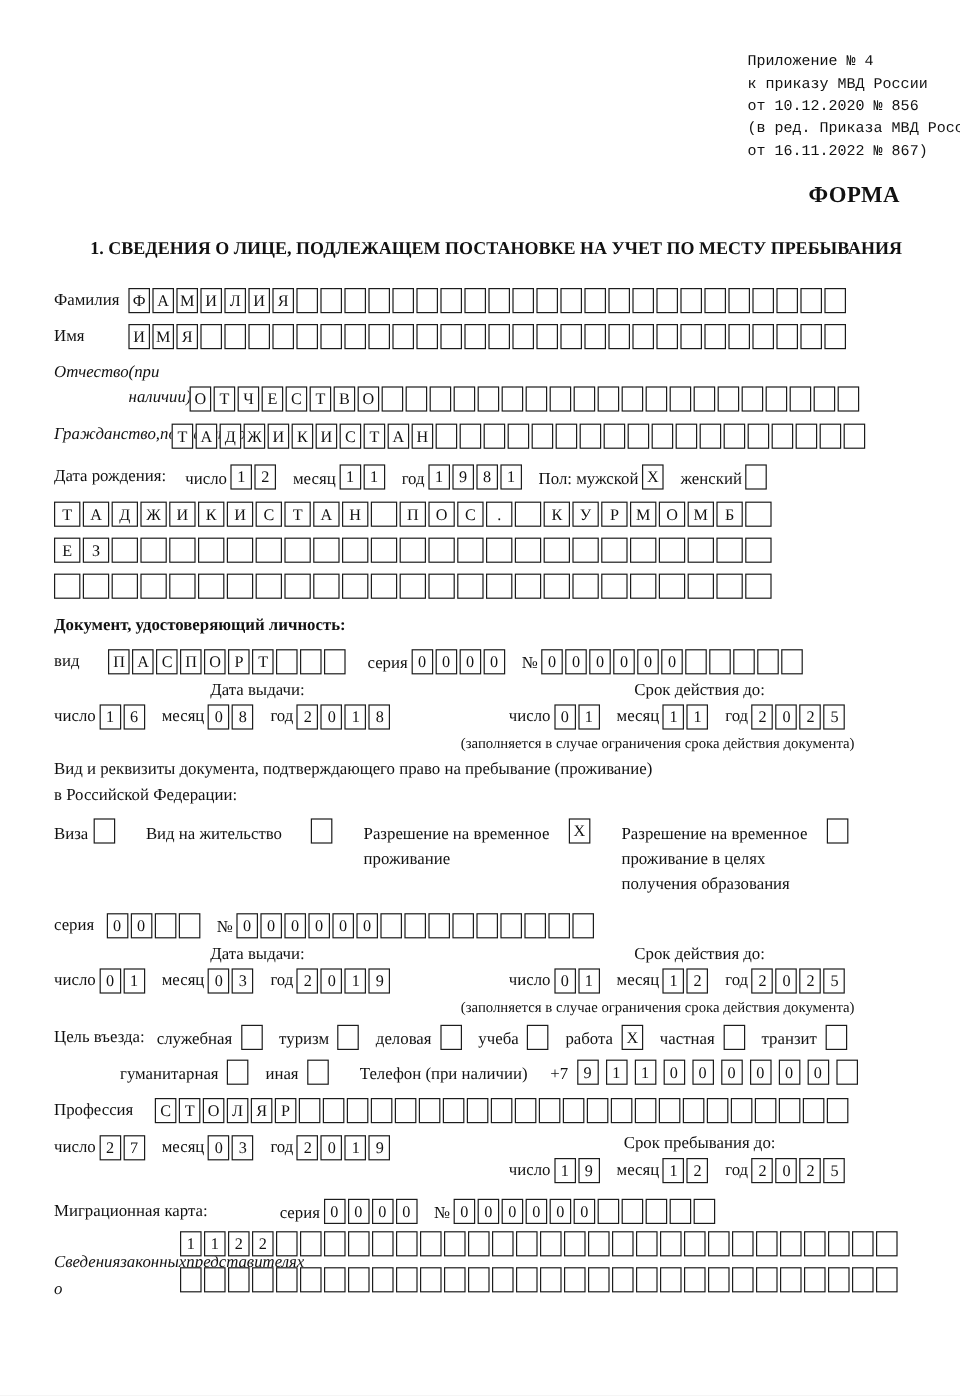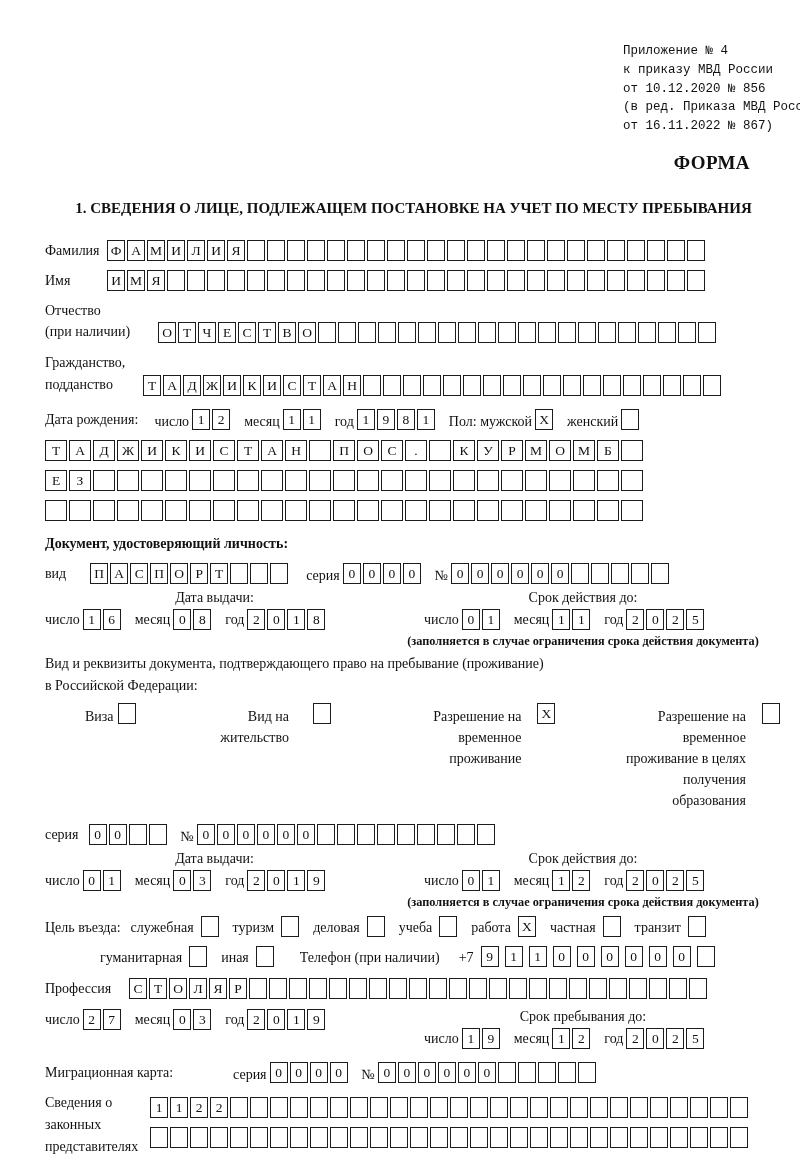--- a/index.html
+++ b/index.html
@@ -10,42 +10,42 @@
   }
   .hdr{margin-left:578px;font-size:12.5px;line-height:1.5;font-family:Liberation Mono, monospace;}
   .hdr div{white-space:nowrap;}
   .form-label{text-align:right;padding-right:32px;font-weight:bold;font-size:19px;margin-top:16px;letter-spacing:.4px;}
   .title{text-align:center;font-weight:bold;font-size:15.5px;line-height:1.6;margin-top:20px;}
   .blank{display:inline-block;width:55px;height:13px;border-bottom:2px solid #3a3a3a;margin-left:8px;}
   .sec{text-align:center;font-weight:bold;font-size:15px;margin:26px 0 20px;}
   .frow{display:flex;align-items:flex-end;margin-bottom:6px;}
   .lbl{flex:0 0 auto;padding-top:3px;line-height:1.5;}
   .w62{width:62px}.w113{width:113px}.w98{width:98px}.w105{width:105px}.w84{width:84px}
-  .lblcol{display:flex;flex-direction:column;line-height:1.55;padding-top:3px;}
+  .lblcol{display:flex;flex-direction:row;line-height:1.55;padding-top:3px;font-style:italic;}
   .boxes{display:inline-block;white-space:nowrap;}
   .cell{
     display:inline-block;box-sizing:border-box;width:18px;height:21px;line-height:19px;
     border:1px solid #1c1c1c;margin-right:2px;text-align:center;font-size:13.5px;background:#fff;
   }
   .wide .cell{width:22px;}
   .boxrows .boxes{display:block;margin-bottom:9px;}
   .center-b{font-weight:bold;margin:4px 0 8px;}
   .inline-lab{margin:0 3px 0 12px;padding-top:3px;}
   .first{margin-left:0;}
   .pair{display:flex;margin-bottom:4px;}
   .pcolL{flex:0 0 46%;}
   .pcolR{flex:1;}
   .phead{text-align:center;margin-bottom:3px;}
   .drow{white-space:nowrap;display:flex;align-items:flex-start;}
-  .note{font-size:12.3px;text-align:center;margin-top:4px;font-weight:bold;}
+  .note{font-size:12.3px;text-align:left;margin-top:4px;}
   .plain{line-height:1.6;}
   .opts{display:flex;align-items:flex-start;margin:6px 0 10px;}
   .opt{display:flex;align-items:flex-start;}
-  .optlbl{text-align:right;line-height:1.5;padding-top:3px;margin-left:40px;}
-  .prow{display:flex;align-items:center;margin-bottom:8px;}
+  .optlbl{text-align:left;line-height:1.5;padding-top:3px;}
+  .prow{display:flex;align-items:flex-end;margin-bottom:8px;}
   .prow .cell{margin-left:4px;}
   .gap10{margin-left:10px}.gap16{margin-left:16px}.gap24{margin-left:24px}.gap40{margin-left:40px}.gap55{margin-left:55px}
   .mt10{margin-top:10px}
 </style>
 </head>
 <body>
 
 <div class="page">
 
   <div class="hdr">

